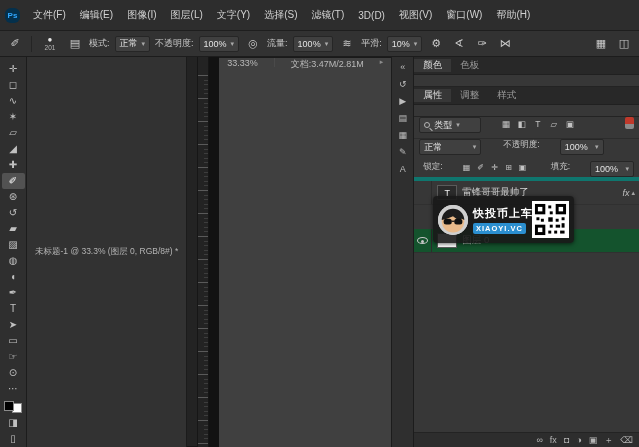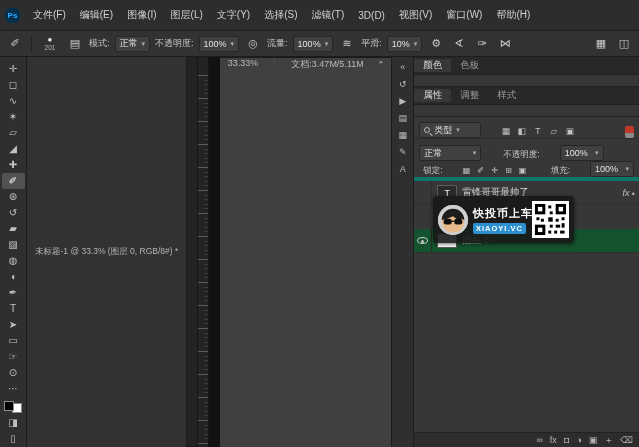--- a/index.html
+++ b/index.html
@@ -74,21 +74,21 @@
   .dock-icon{width:18px;height:14px;display:flex;align-items:center;justify-content:center;color:#bdbdbd;font-size:9px;border-radius:2px}
 
   
   .panels{flex:0 0 190px;background:#333;border-left:1px solid #1c1c1c;display:flex;flex-direction:column;min-height:0}
   .ptabs{flex:0 0 18px;background:#282828;display:flex;align-items:center;border-bottom:1px solid #202020}
   .ptab{padding:0 9px;display:flex;align-items:center;font-size:9.5px;color:#9a9a9a;white-space:nowrap}
   .ptab.selected{background:#373737;color:#dadada}
   .pbody-sm{flex:0 0 12px;background:#373737;border-bottom:1px solid #232323}
 
   .layers-panel{flex:1;display:flex;flex-direction:column;background:#373737;min-height:0}
-  .lp-row{display:flex;align-items:flex-end;padding:0 5px;gap:18px}
+  .lp-row{display:flex;align-items:flex-start;padding:0 5px;gap:18px}
   .filter-row{flex:0 0 22px;border-bottom:1px solid #2c2c2c}
   .search-dd{width:62px}
   .mag{width:6px;height:6px;border:1px solid #b5b5b5;border-radius:50%;position:relative;display:inline-block}
   .mag::after{content:"";position:absolute;width:4px;height:1px;background:#b5b5b5;transform:rotate(45deg);left:4px;top:6px}
   .ficons{display:flex;gap:3px;align-items:center}
   .fic{width:13px;height:14px;display:flex;align-items:center;justify-content:center;font-size:8.5px;color:#c3c3c3}
   .ftoggle{width:9px;height:12px;margin-left:auto;border-radius:2px;background:linear-gradient(#c0392b 0 55%,#8a8a8a 55%)}
   .blend-row{flex:0 0 22px}
   .blend-dd{width:62px;justify-content:space-between}
   .val-dd{width:44px;justify-content:space-between;margin-left:2px}
@@ -320,21 +320,21 @@
         <div class="pasteboard">
           <div class="document"></div>
           <svg class="cursor" viewBox="0 0 12 17">
             <polygon points="1,1 1,13 4.1,10.4 6,15.4 8.1,14.5 6.2,9.7 10.2,9.7" fill="#fff" stroke="#000" stroke-width="1"></polygon>
           </svg>
         </div>
       </div>
       <div class="statusbar">
         <span>33.33%</span>
         <span class="sdiv"></span>
-        <span>文档:3.47M/5.11M</span>
+        <span>文档:3.47M/2.81M</span>
         <span class="schev">▸</span>
       </div>
     </div>
 
     <div class="dock">
 
         <div class="dock-icon">
           <span>«</span>
         </div>
 

